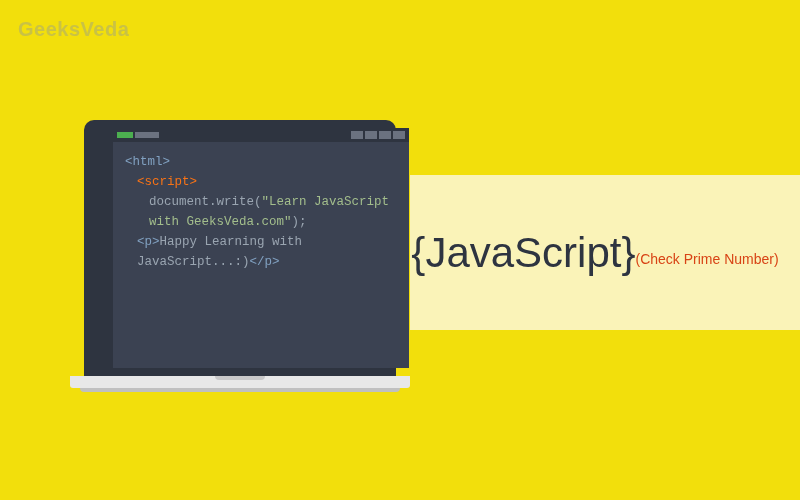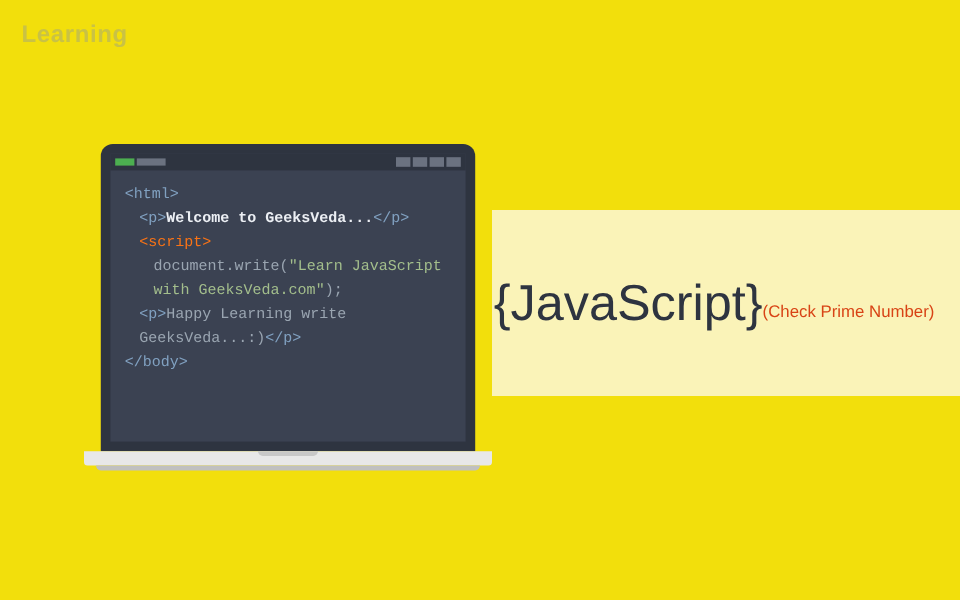--- a/index.html
+++ b/index.html
@@ -31,20 +31,21 @@
       border-radius: 10px 10px 0 0;
       padding: 8px;
       width: 312px;
       margin: 0 auto;
     }
     .editor {
       background: #3b4252;
       width: 100%;
       height: 240px;
       position: relative;
+      margin-left: 21px;
     }
     .editor-top {
       height: 14px;
       background: #2e3440;
       display: flex;
       justify-content: space-between;
       align-items: center;
       padding: 0 4px;
     }
     .top-left {
@@ -130,50 +131,46 @@
     }
     .title-sub {
       font-size: 14px;
       color: #d84315;
       margin-top: 12px;
     }
   </style>
 </head>
 <body>
 
-<div class="logo">Learning</div>
+<div class="logo">GeeksVeda</div>
 
 <div class="laptop">
   <div class="screen-bezel">
     <div class="editor">
       <div class="editor-top">
         <div class="top-left">
           <span></span>
           <span></span>
         </div>
         <div class="top-right">
           <span></span>
           <span></span>
           <span></span>
           <span></span>
         </div>
       </div>
       <div class="code">
         <div><span class="tag">&lt;html&gt;</span></div>
-        <div class="i1">
-          <span class="tag">&lt;p&gt;</span><span class="white">Welcome to GeeksVeda...</span><span class="tag">&lt;/p&gt;</span>
-        </div>
         <div class="i1"><span class="tag-red">&lt;script&gt;</span></div>
         <div class="i2">
           <span class="gray">document.write(</span><span class="green">"Learn JavaScript with GeeksVeda.com"</span><span class="gray">);</span>
         </div>
         <div class="i1">
-          <span class="tag">&lt;p&gt;</span><span class="gray">Happy Learning write GeeksVeda...:)</span><span class="tag">&lt;/p&gt;</span>
+          <span class="tag">&lt;p&gt;</span><span class="gray">Happy Learning with JavaScript...:)</span><span class="tag">&lt;/p&gt;</span>
         </div>
-        <div><span class="tag">&lt;/body&gt;</span></div>
       </div>
     </div>
   </div>
   <div class="laptop-base">
     <div class="laptop-notch"></div>
   </div>
 </div>
 
 <div class="title-box">
   <div class="title-main">{JavaScript}</div>

